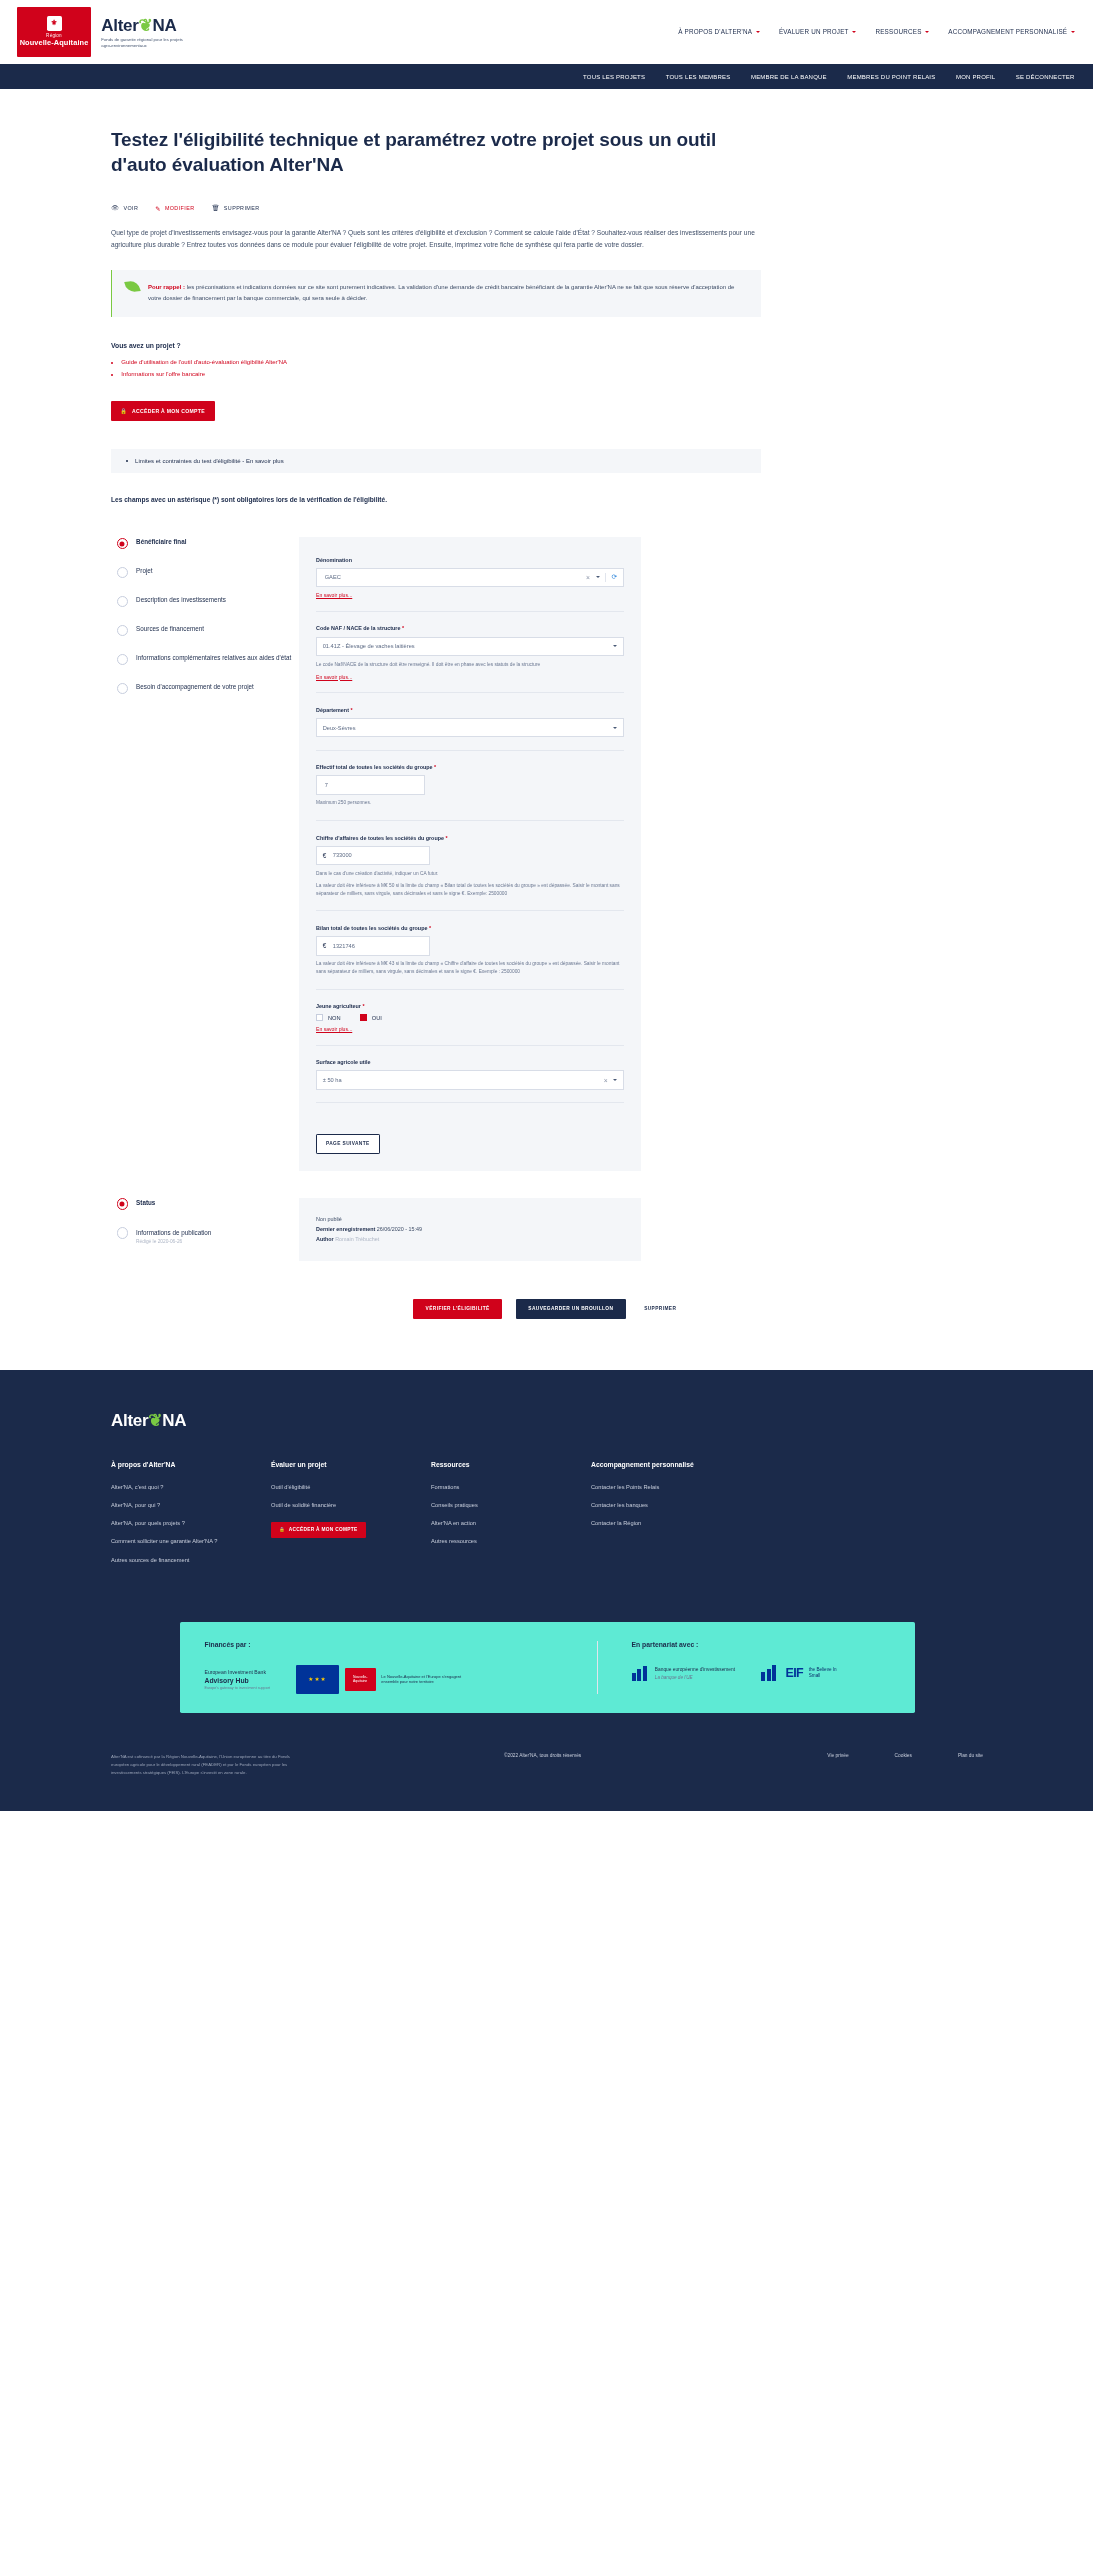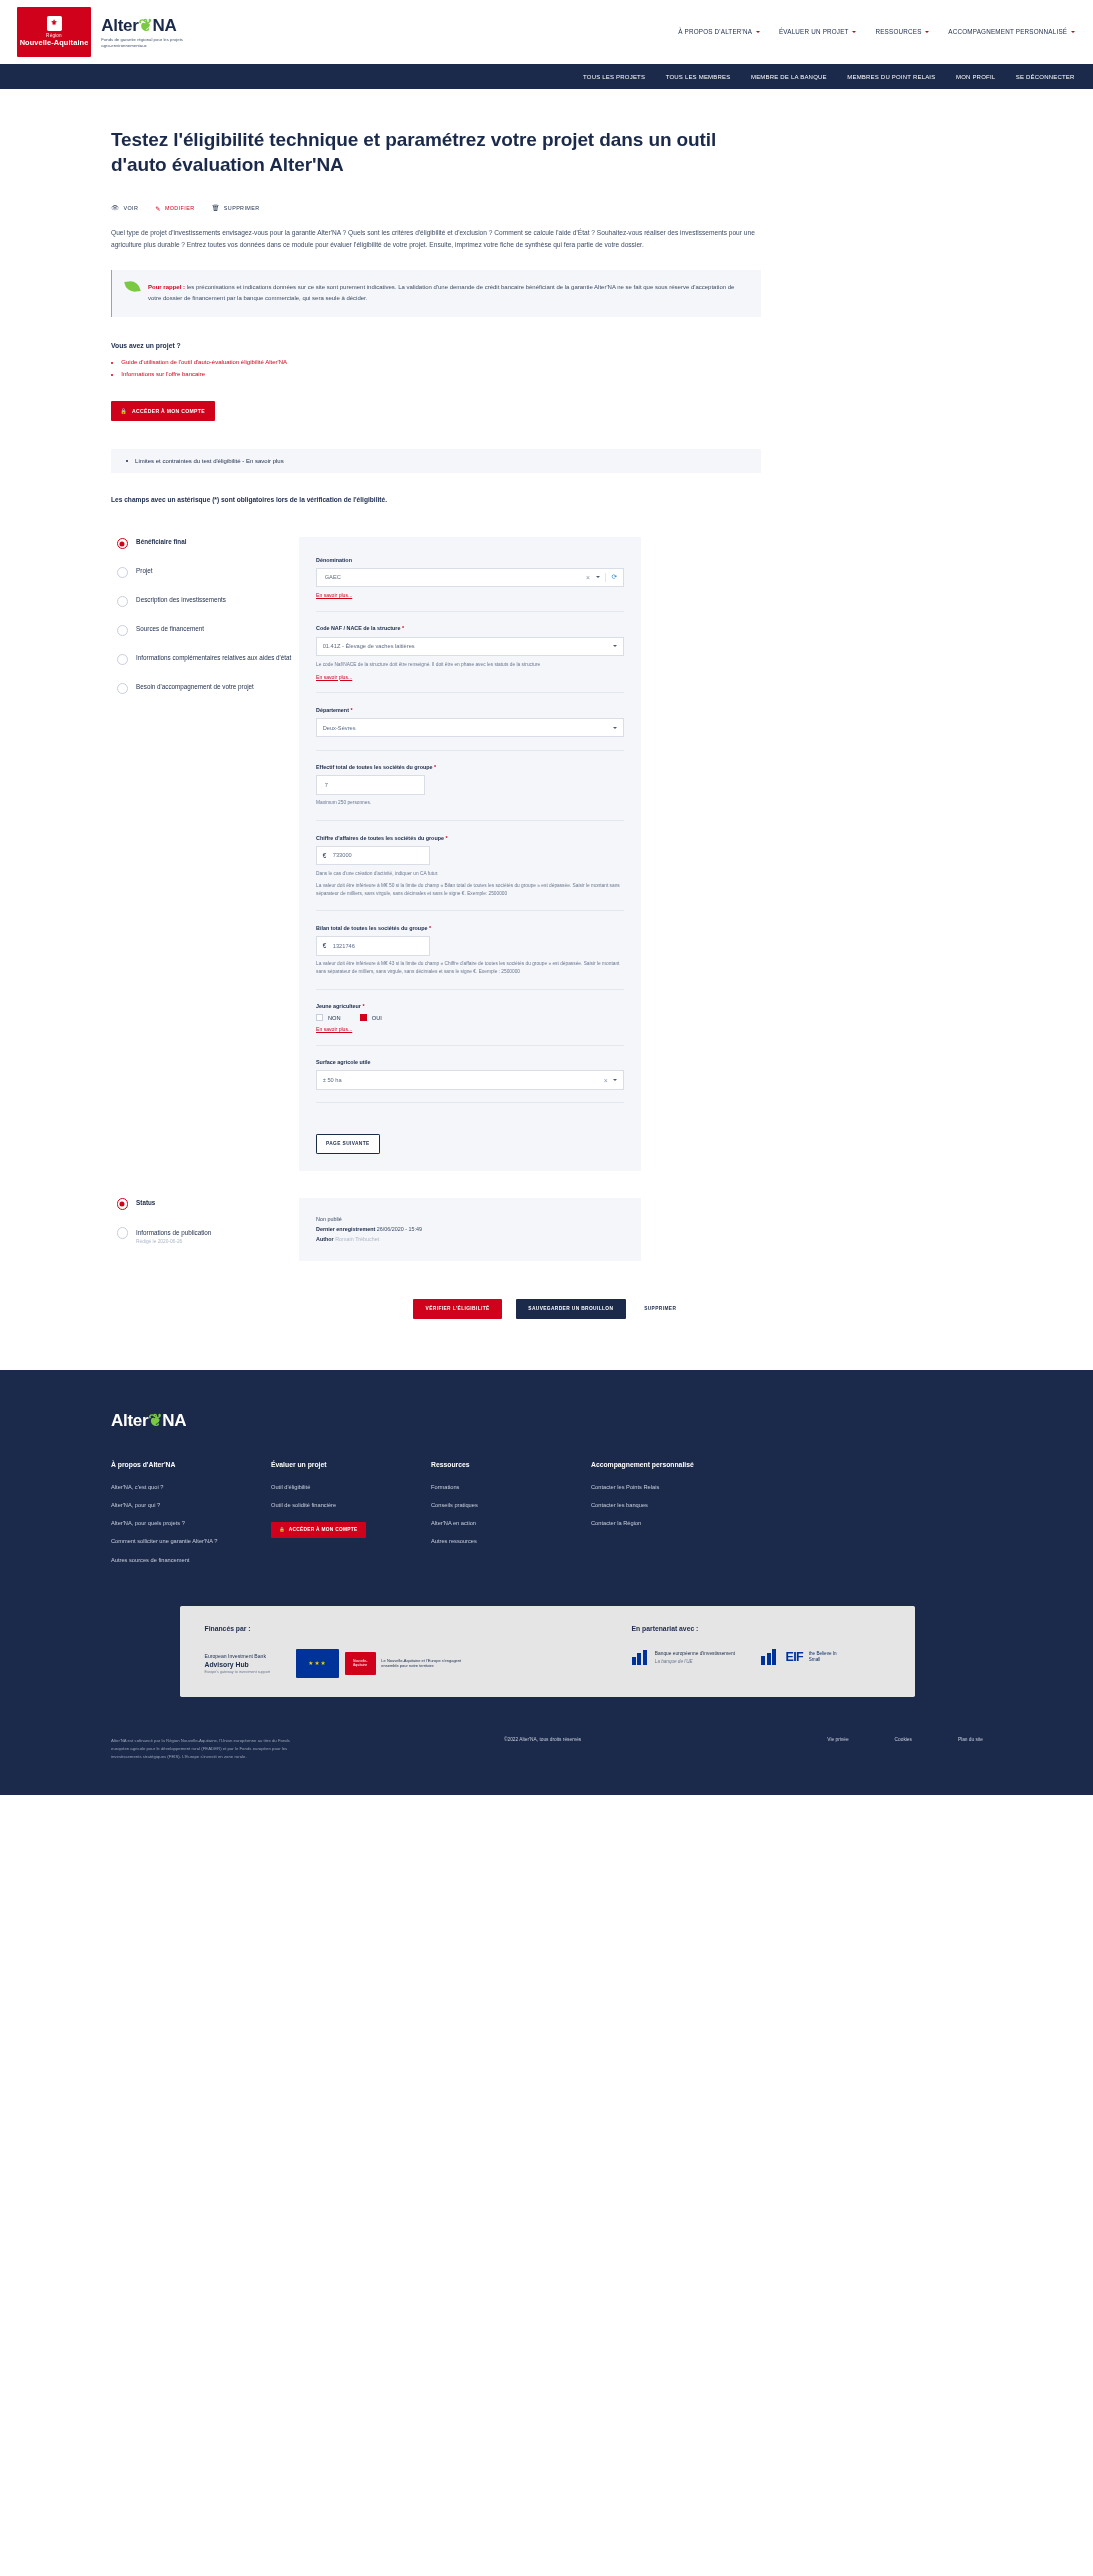--- a/index.html
+++ b/index.html
@@ -173,21 +173,21 @@
   .f-logo { font-size:17px; font-weight:bold; color:#fff; letter-spacing:-0.3px; margin-bottom:30px;}
   .f-logo .leaf { color:#7ac943;}
   .f-cols { display:flex; gap:0;}
   .f-col { width:160px; }
   .f-col:nth-child(4){ width:228px; }
   .f-col h4 { font-size:6.8px; color:#fff; margin:0 0 15px 0; font-weight:bold;}
   .f-col a { display:block; font-size:5.7px; color:#c8cedc; text-decoration:none; line-height:1.6; margin-bottom:9px;}
   .f-btn { background:#d0021b;color:#fff;font-size:4.8px;font-weight:bold;padding:5.7px 8px;border-radius:1.1px;display:inline-flex;gap:3.4px;align-items:center;letter-spacing:0.3px;margin-top:2.3px;}
 
   .partners {
-    width:735px; margin:32px auto 0 auto; background:#e5e5e5; border-radius:1.7px;
+    width:735px; margin:48px auto 0 auto; background:#5eead4; border-radius:1.7px;
     display:flex; padding:19.4px 25px; gap:0; align-items:flex-start;
   }
   .p-left { flex:0 0 393px; border-right:0.6px solid #e1e5ed; padding-right:17px;}
   .p-right { padding-left:34px; flex:1;}
   .p-title { font-size:6.8px; font-weight:bold; color:#1b2a4a; margin-bottom:17px;}
   .p-logos { display:flex; gap:26px; align-items:center;}
   .eib { display:flex; flex-direction:column; gap:1.7px;}
   .eib .t1 { font-size:5.1px; color:#1b2a4a; line-height:1.3;}
   .eib .t2 { font-size:6.8px; font-weight:bold; color:#1b2a4a;}
   .eib .t3 { font-size:3.7px; color:#6a7791;}
@@ -248,21 +248,21 @@
     <a href="#">TOUS LES MEMBRES</a>
     <a href="#">MEMBRE DE LA BANQUE</a>
     <a href="#">MEMBRES DU POINT RELAIS</a>
     <a href="#">MON PROFIL</a>
     <a href="#">SE DÉCONNECTER</a>
   </div>
 
   <div class="content">
     <div class="wrap">
 
-      <h1 class="page-title">Testez l'éligibilité technique et paramétrez votre projet dans un outil d'auto évaluation Alter'NA</h1>
+      <h1 class="page-title">Testez l'éligibilité technique et paramétrez votre projet sous un outil d'auto évaluation Alter'NA</h1>
 
       <div class="node-actions">
         <div class="act view">
             <span class="ic">👁</span>
             <span>VOIR</span>
           </div>
         <div class="act edit">
             <span class="ic">✎</span>
             <span>MODIFIER</span>
           </div>

